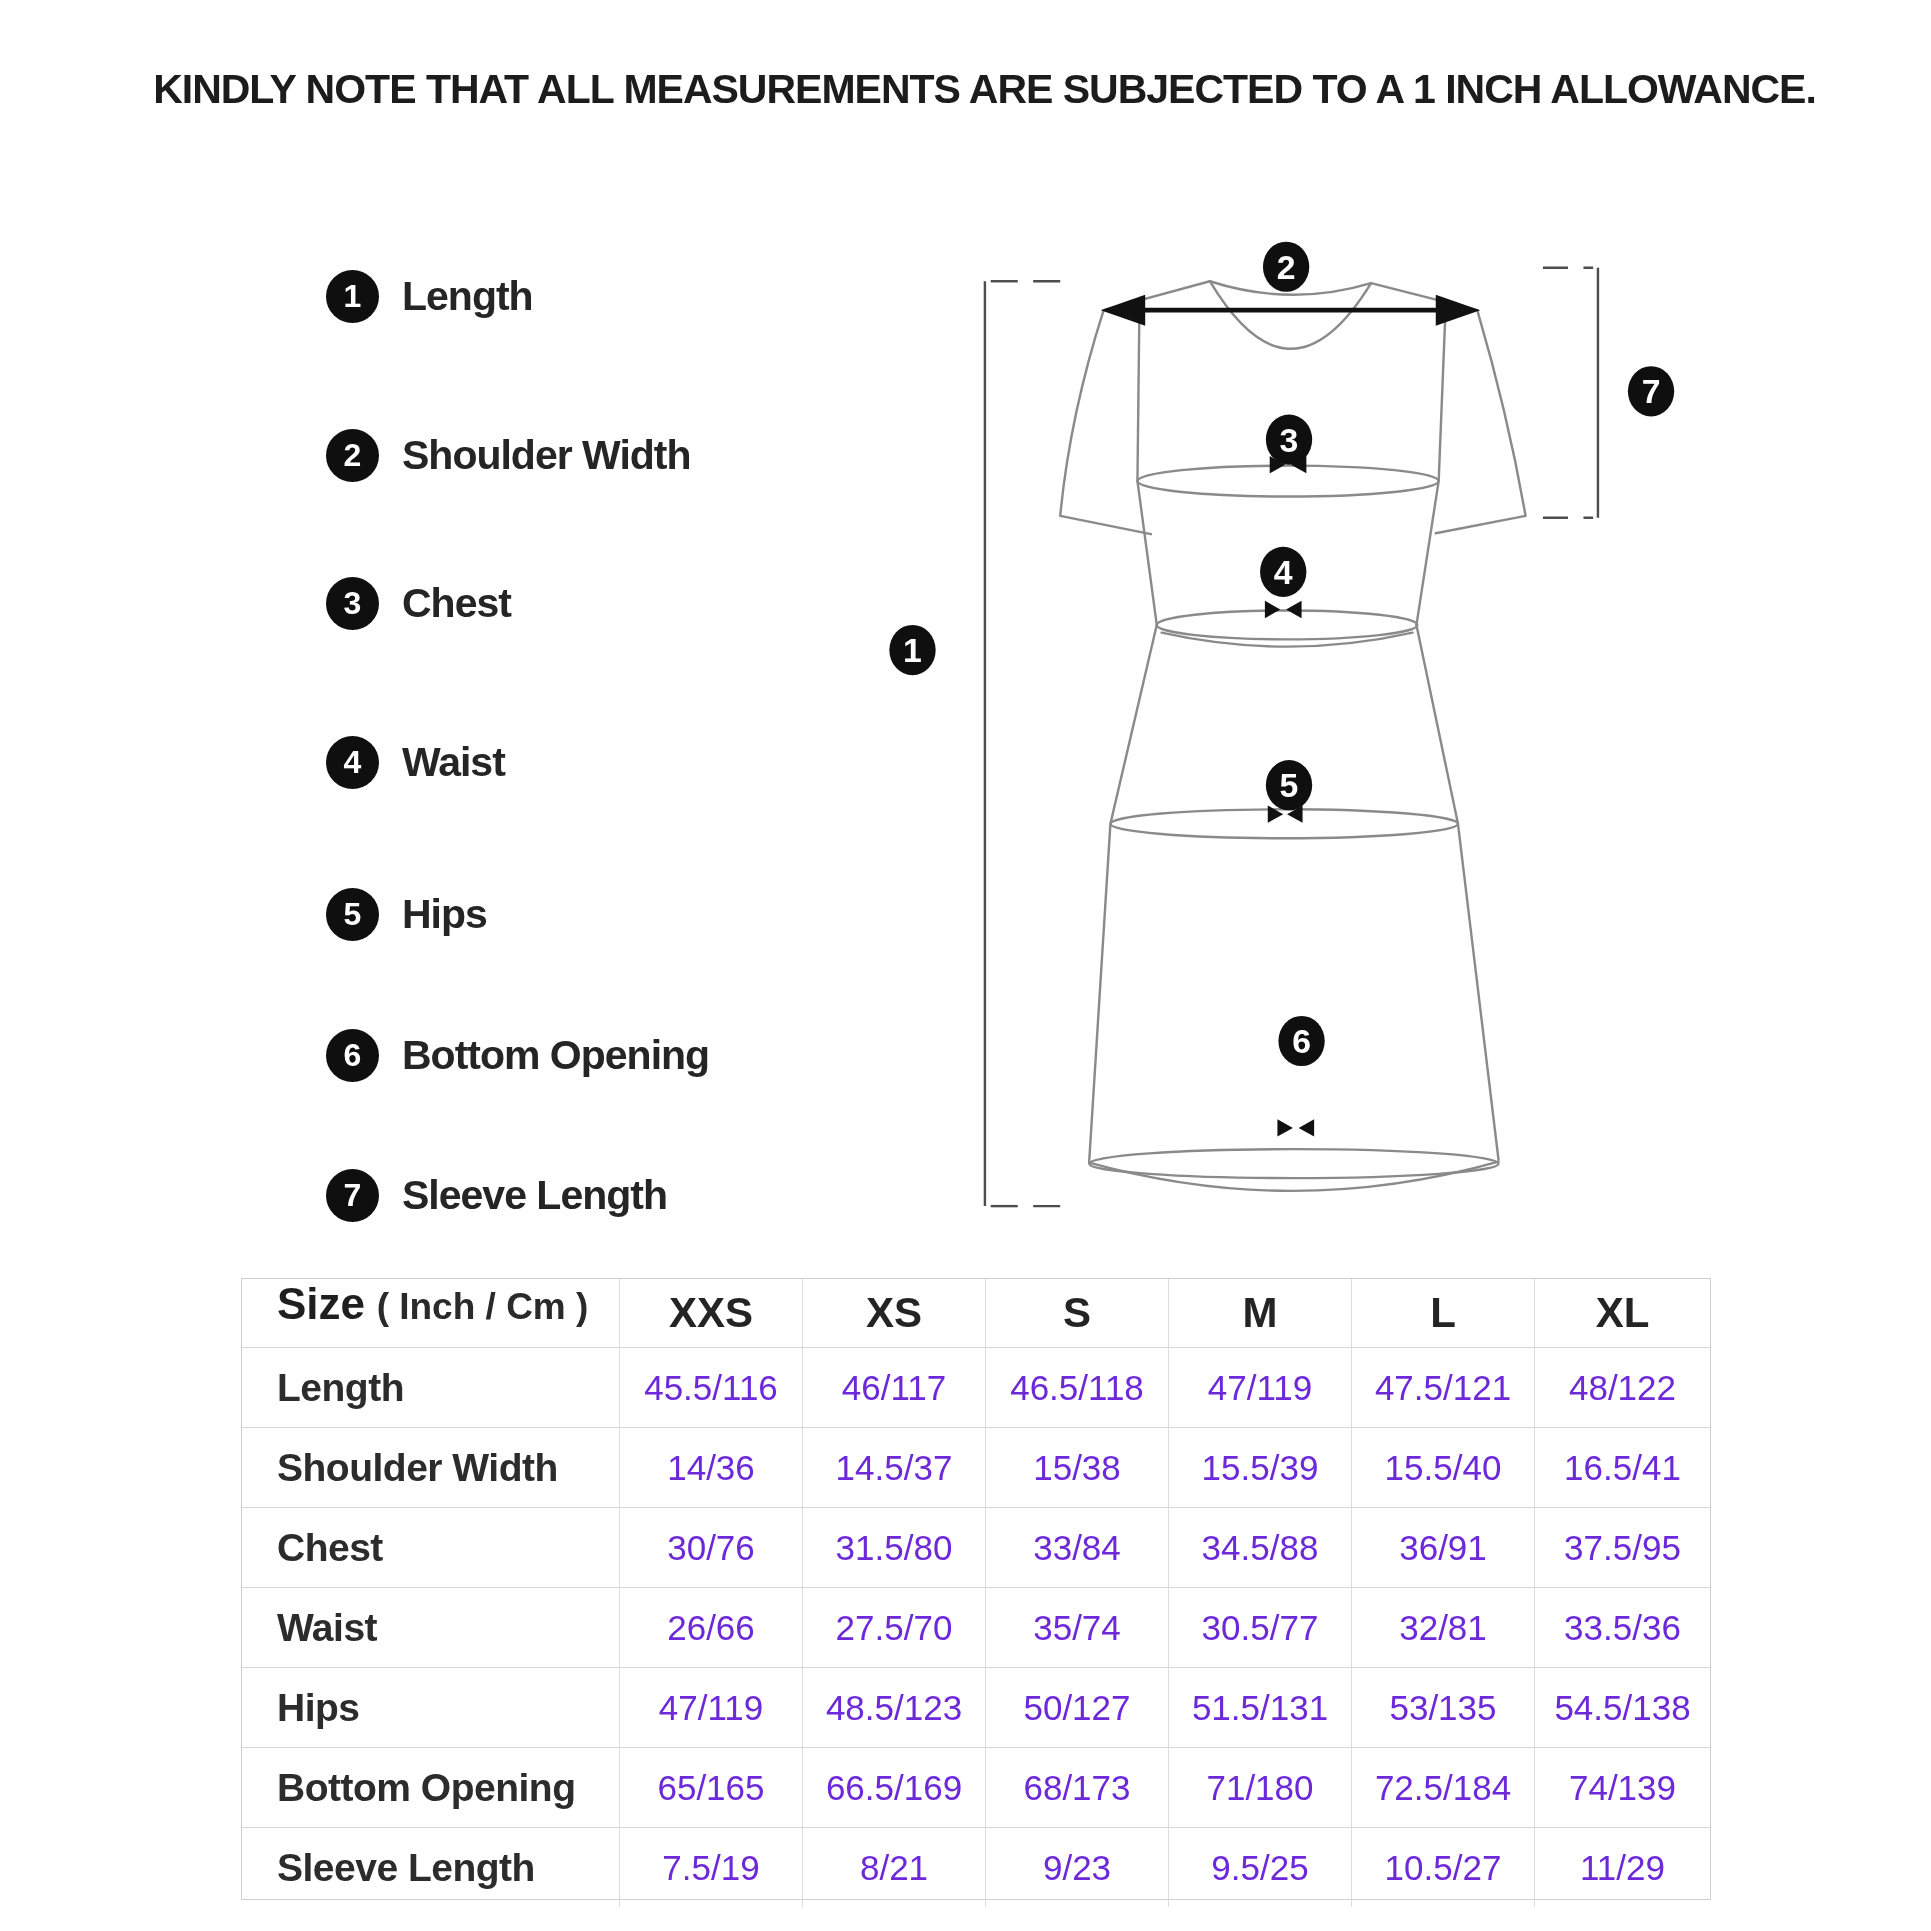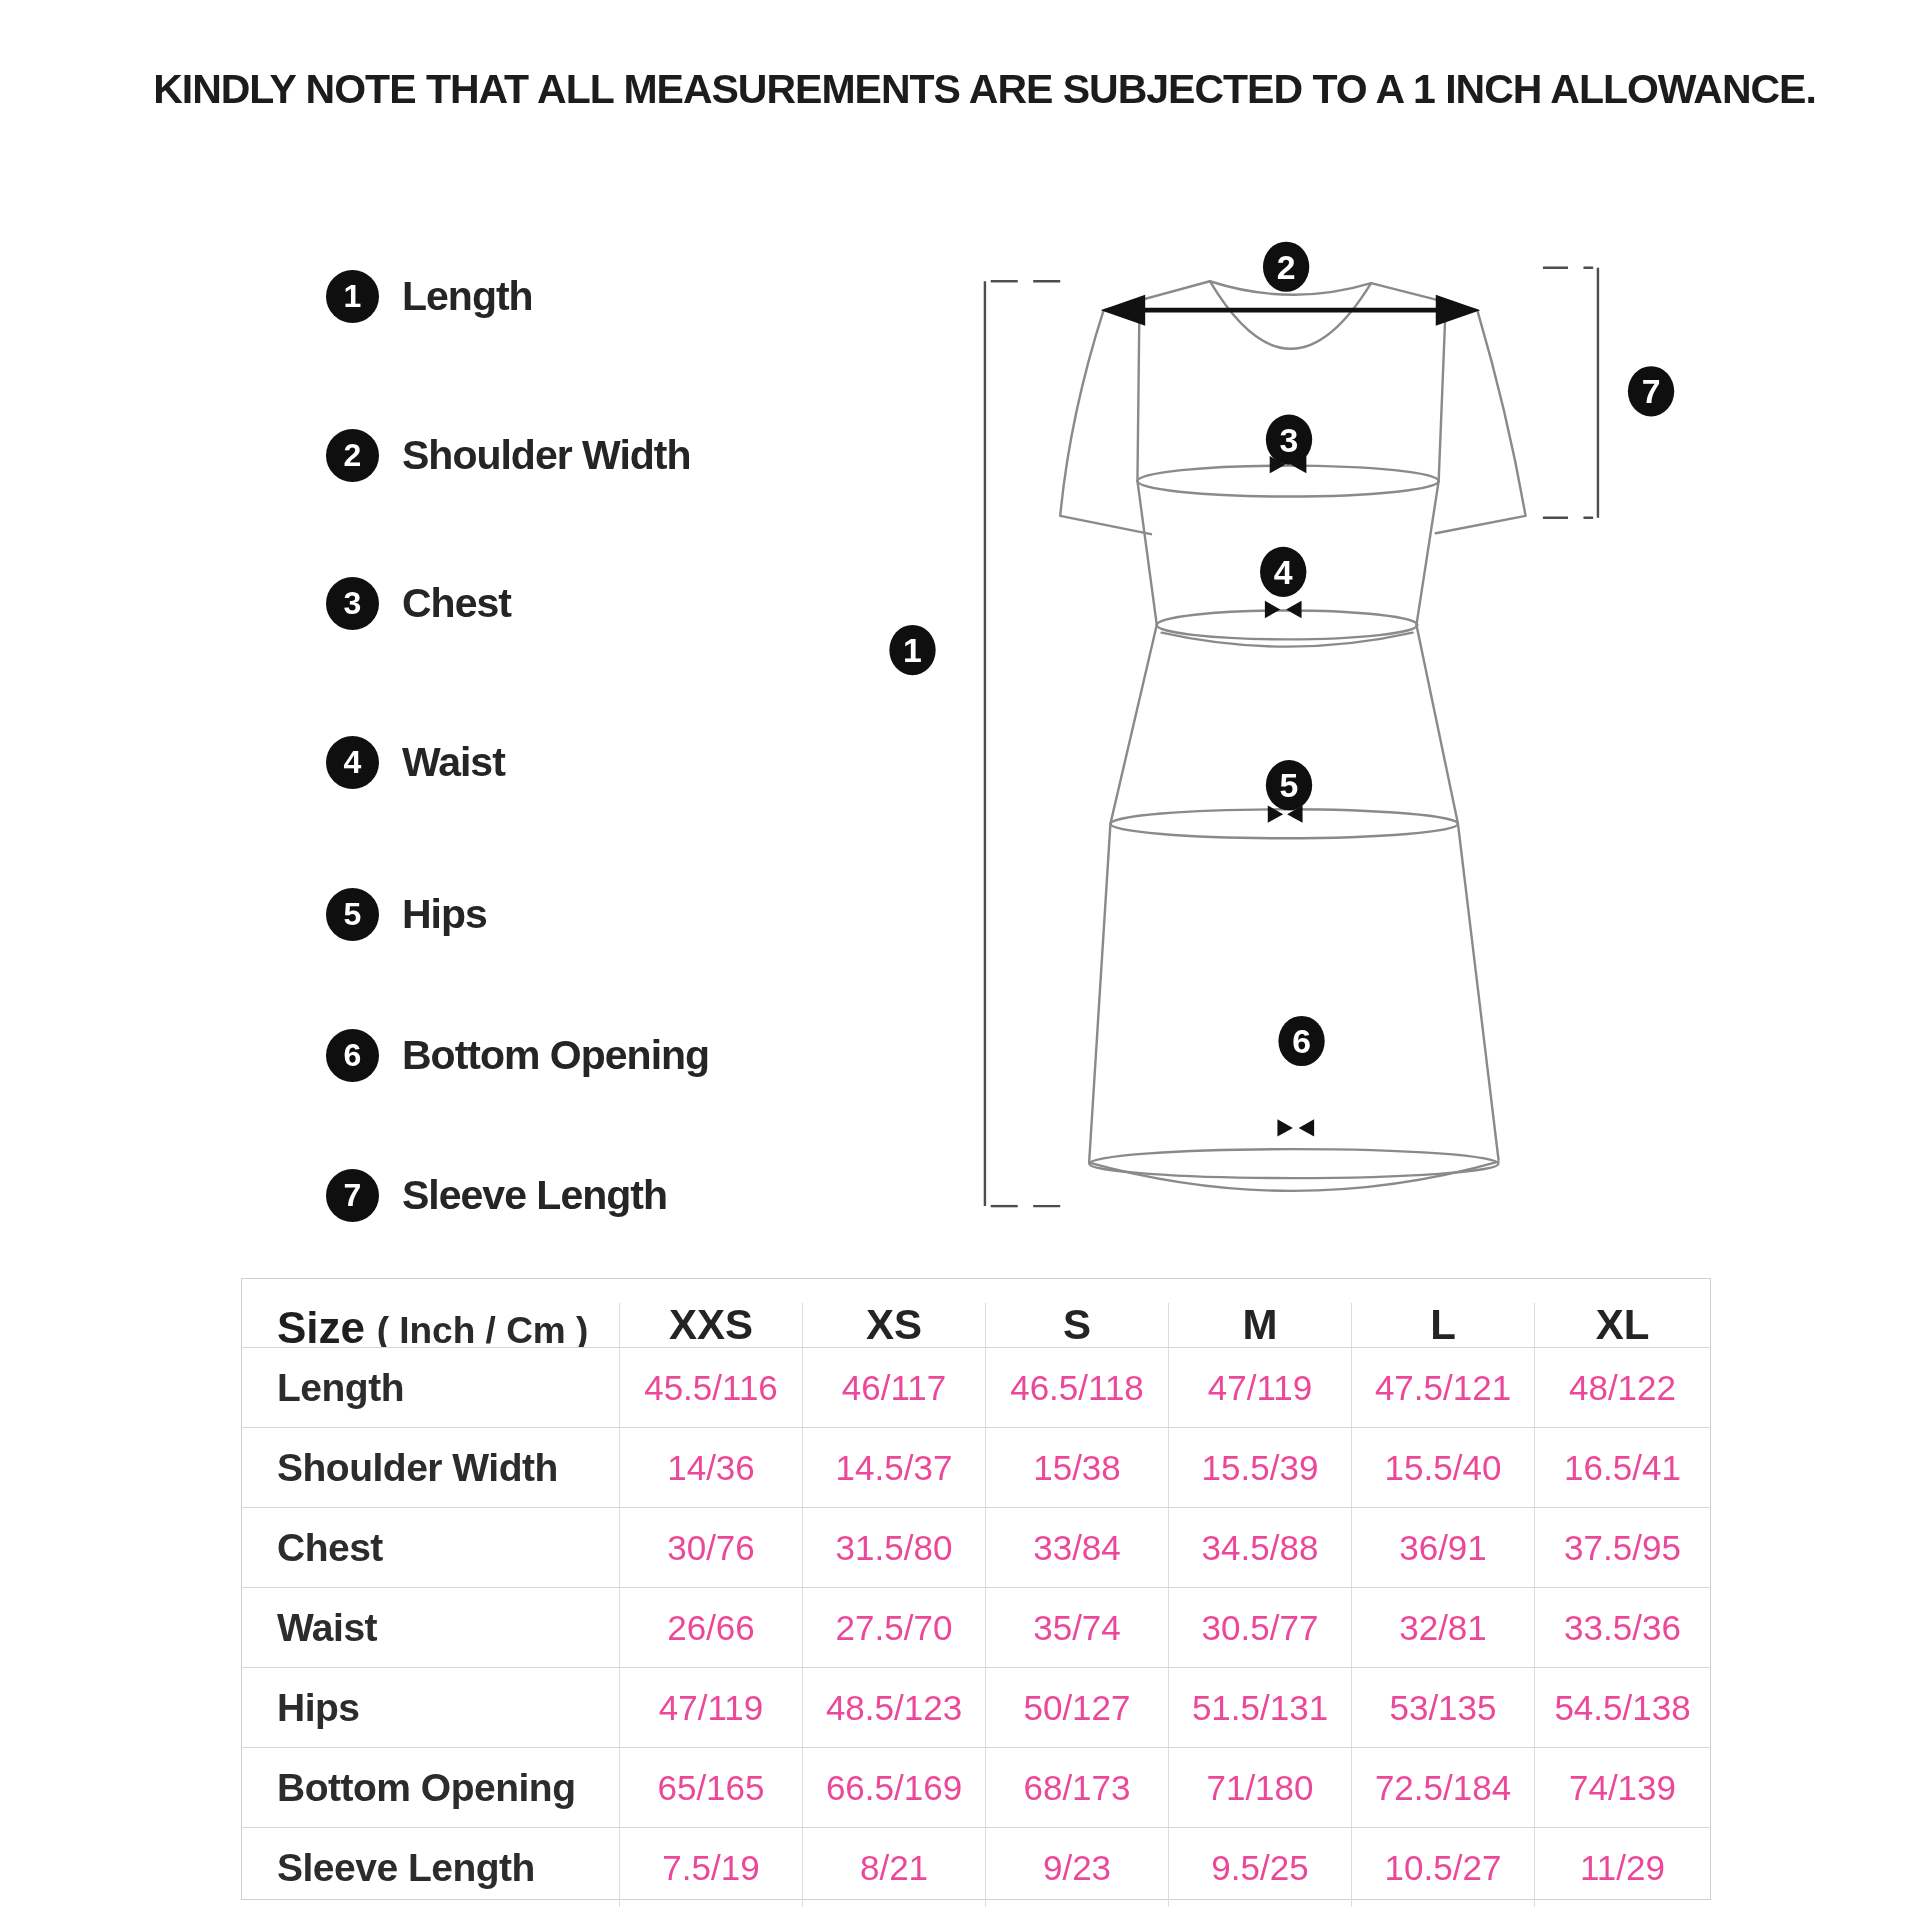--- a/index.html
+++ b/index.html
@@ -31,26 +31,26 @@
   .t-row{display:grid;grid-template-columns:378px 183px 183px 183px 183px 183px 1fr;height:79px;}
   .t-row.head{height:68px;}
   .t-row:not(:last-child){border-bottom:1px solid #d6d6d6;}
   .t-row{flex:0 0 auto;}
   .cell{
     border-right:1px solid #dcdcdc;display:flex;align-items:center;justify-content:center;
     box-sizing:border-box;overflow:hidden;
   }
   .cell:last-child{border-right:none;}
   .cell.labelcol{justify-content:flex-start;padding-left:35px;}
-  .head .cell{font-size:42px;font-weight:700;color:#242424;margin-top:24px;}
+  .head .cell{font-size:42px;font-weight:700;color:#242424;}
   .size-cell{gap:11.6px;align-items:baseline;}
   .size-cell .size-word{font-size:44px;font-weight:700;color:#1f1f1f;}
   .size-cell .size-unit{font-size:37px;font-weight:700;color:#2a2a2a;}
   .row-label{font-size:39px;font-weight:700;letter-spacing:-0.5px;color:#2c2c2c;white-space:nowrap;}
-  .val{font-size:35px;font-weight:400;color:#ec4899;}
+  .val{font-size:35px;font-weight:400;color:#6d28d9;}
 </style>
 </head>
 <body>
 
 <div class="canvas">
 
   <div class="note">KINDLY NOTE THAT ALL MEASUREMENTS ARE SUBJECTED TO A 1 INCH ALLOWANCE.</div>
 
   <div class="legend">
     <div class="legend-item" style="top:269px">

